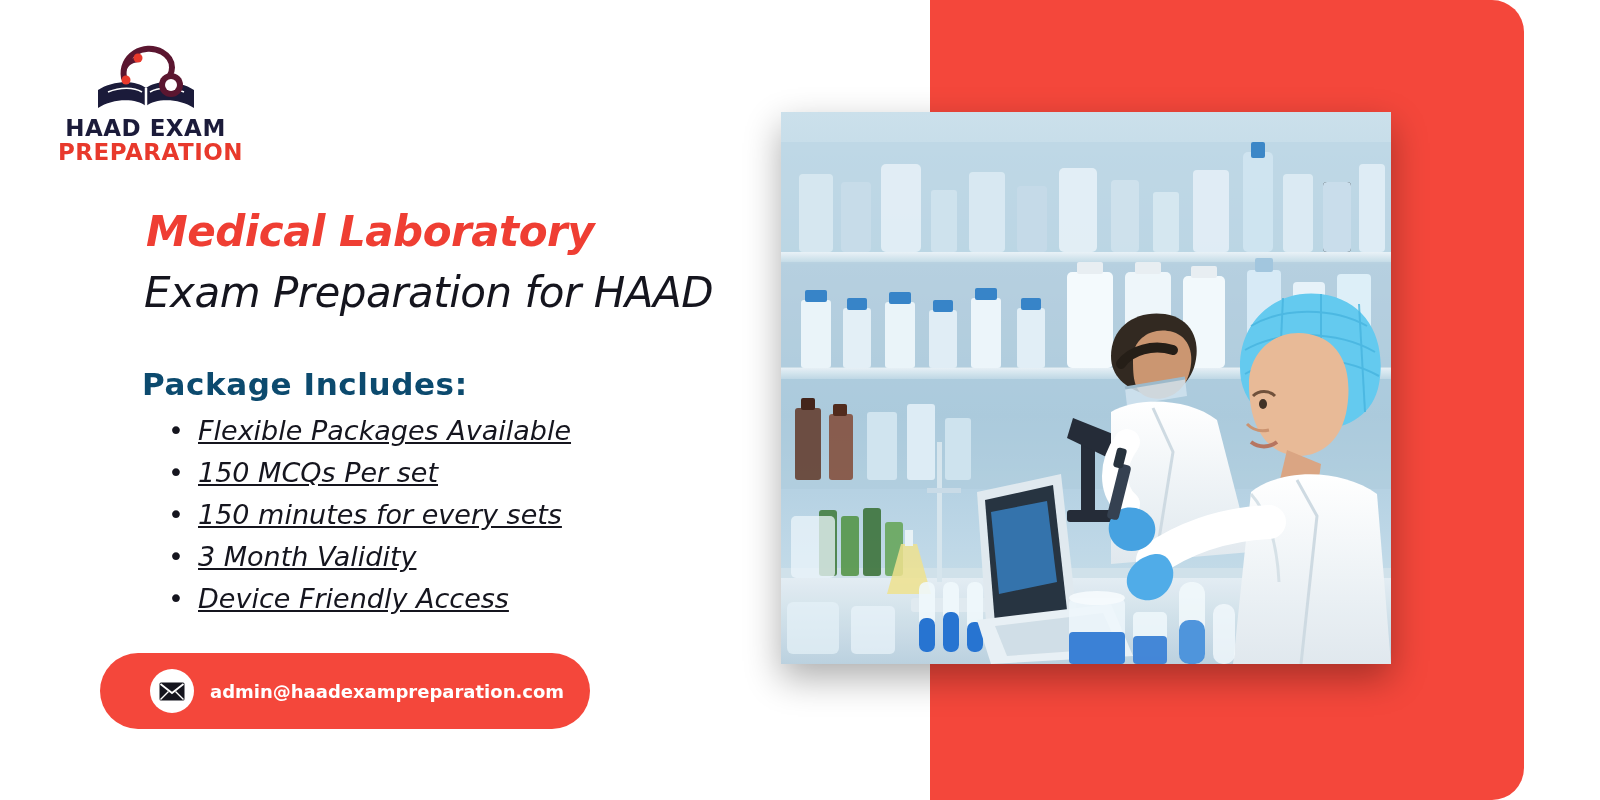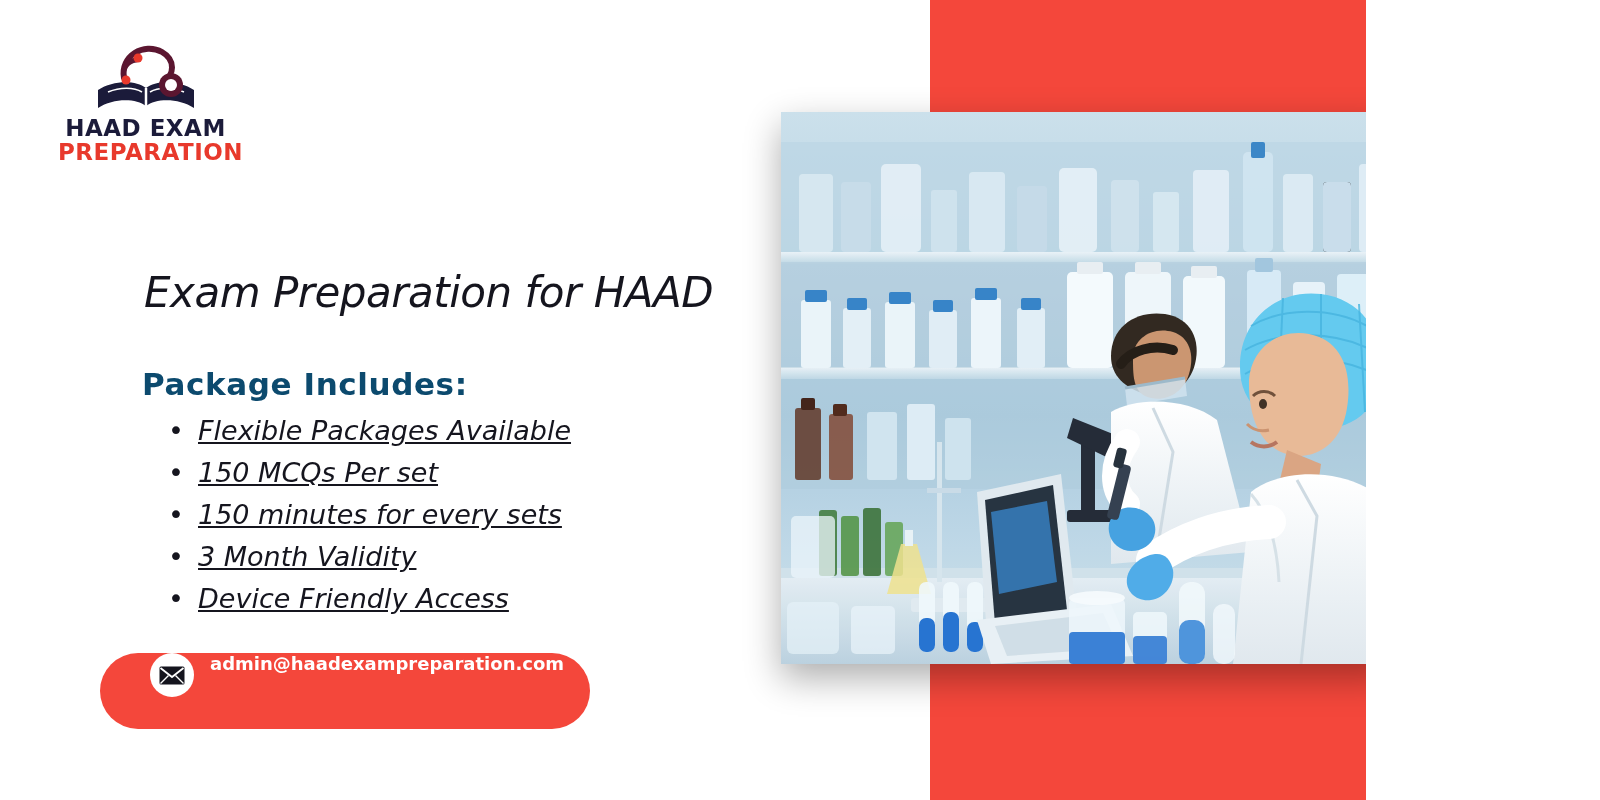--- a/index.html
+++ b/index.html
@@ -4,23 +4,24 @@
 <style>
   * { box-sizing: border-box; margin: 0; padding: 0; }
   html, body {
     width: 1600px; height: 800px;
     background: #ffffff;
     font-family: "Liberation Sans", sans-serif;
     overflow: hidden;
   }
   .banner {
     position: relative;
-    width: 1366px; height: 800px;
+    width: 1524px; height: 800px;
     background: #ffffff;
     overflow: hidden;
+    border-radius: 32px;
   }
   
   .red-panel {
     position: absolute;
     left: 930px; top: 0;
     width: 670px; height: 800px;
     background: #f4473b;
   }
   
   .logo {
@@ -109,20 +110,21 @@
     color: #15151e;
   }
   
   .email-pill {
     position: absolute;
     left: 100px; top: 653px;
     width: 490px; height: 76px;
     background: #f4473b;
     border-radius: 38px;
     display: flex;
+    align-items: center;
     padding-left: 50px;
   }
   .email-icon {
     width: 44px; height: 44px;
     border-radius: 50%;
     background: #ffffff;
     display: flex;
     align-items: center;
     justify-content: center;
     flex: 0 0 auto;
@@ -175,20 +177,21 @@
 
       <circle cx="68" cy="52" r="4.5" fill="#e8392c"></circle>
       <circle cx="80" cy="30" r="4.5" fill="#e8392c"></circle>
     </svg>
     <div class="logo-text-wrap">
       <div class="logo-line1">HAAD EXAM</div>
       <div class="logo-line2">PREPARATION</div>
     </div>
   </div>
 
+  <div class="headline-1">Medical Laboratory</div>
   <div class="headline-2">Exam Preparation for HAAD</div>
 
   <div class="package-title">Package Includes:</div>
   <ul class="bullets">
     <li>Flexible Packages Available</li>
     <li>150 MCQs Per set</li>
     <li>150 minutes for every sets</li>
     <li>3 Month Validity</li>
     <li>Device Friendly Access</li>
   </ul>

